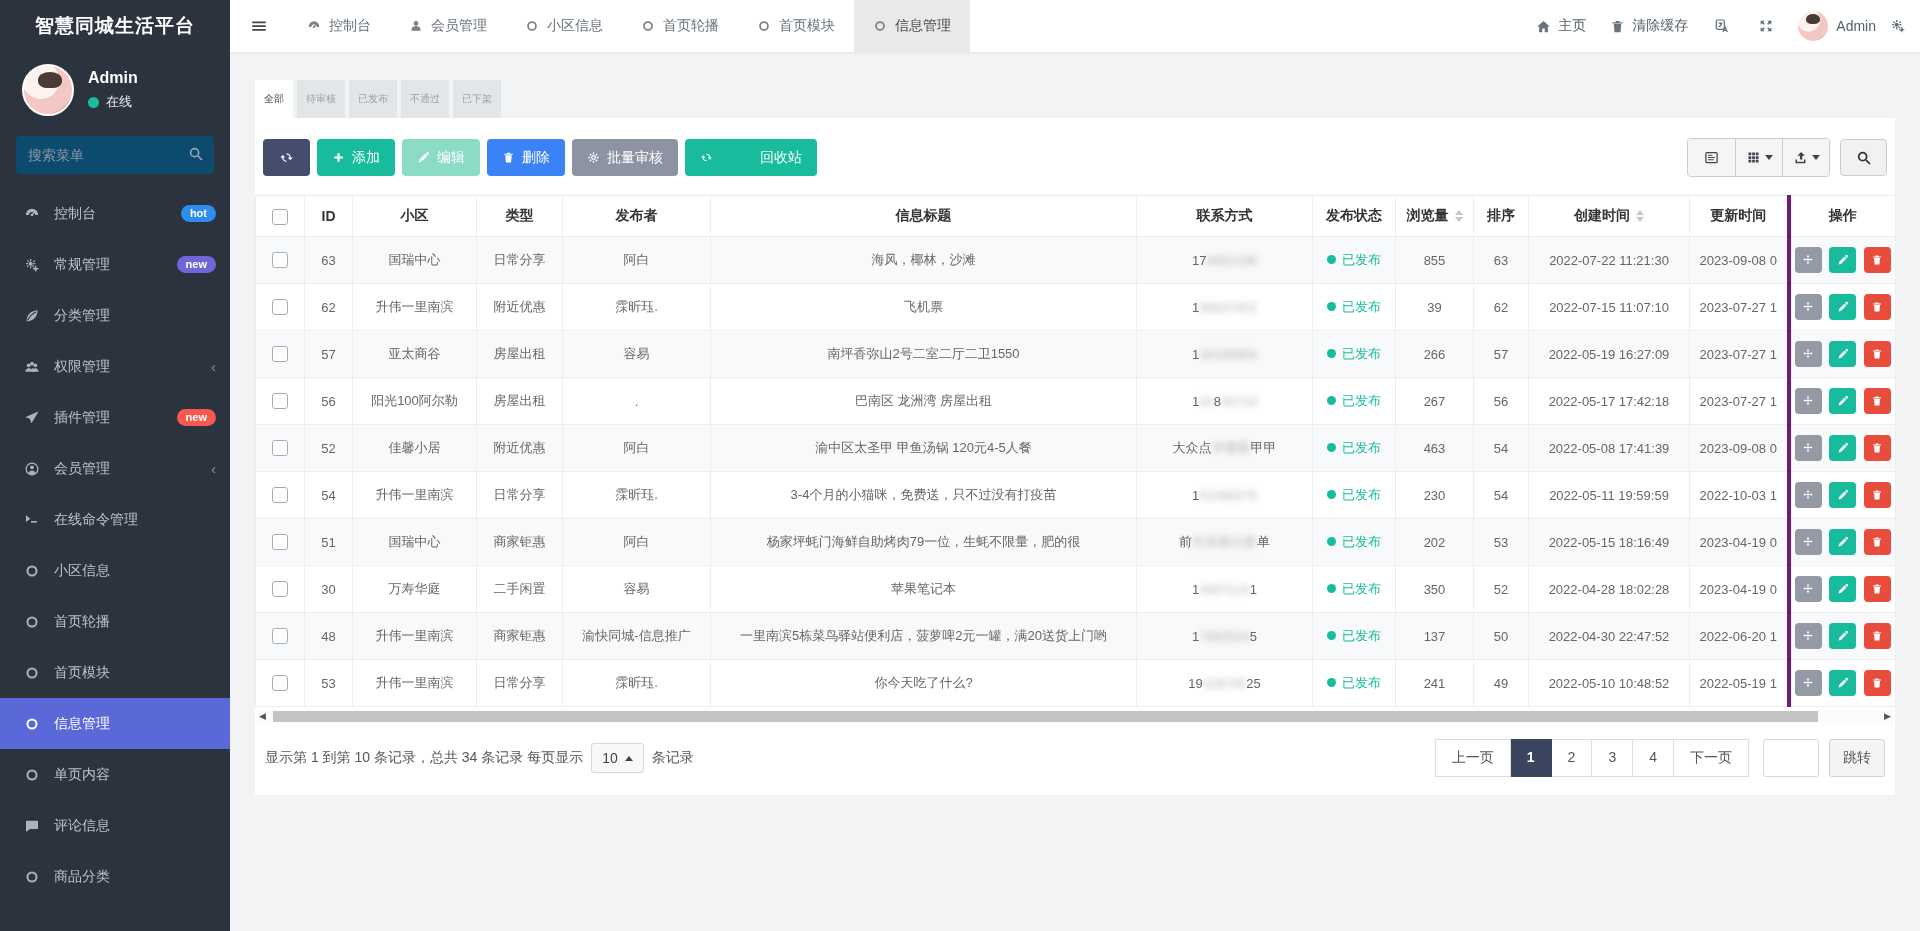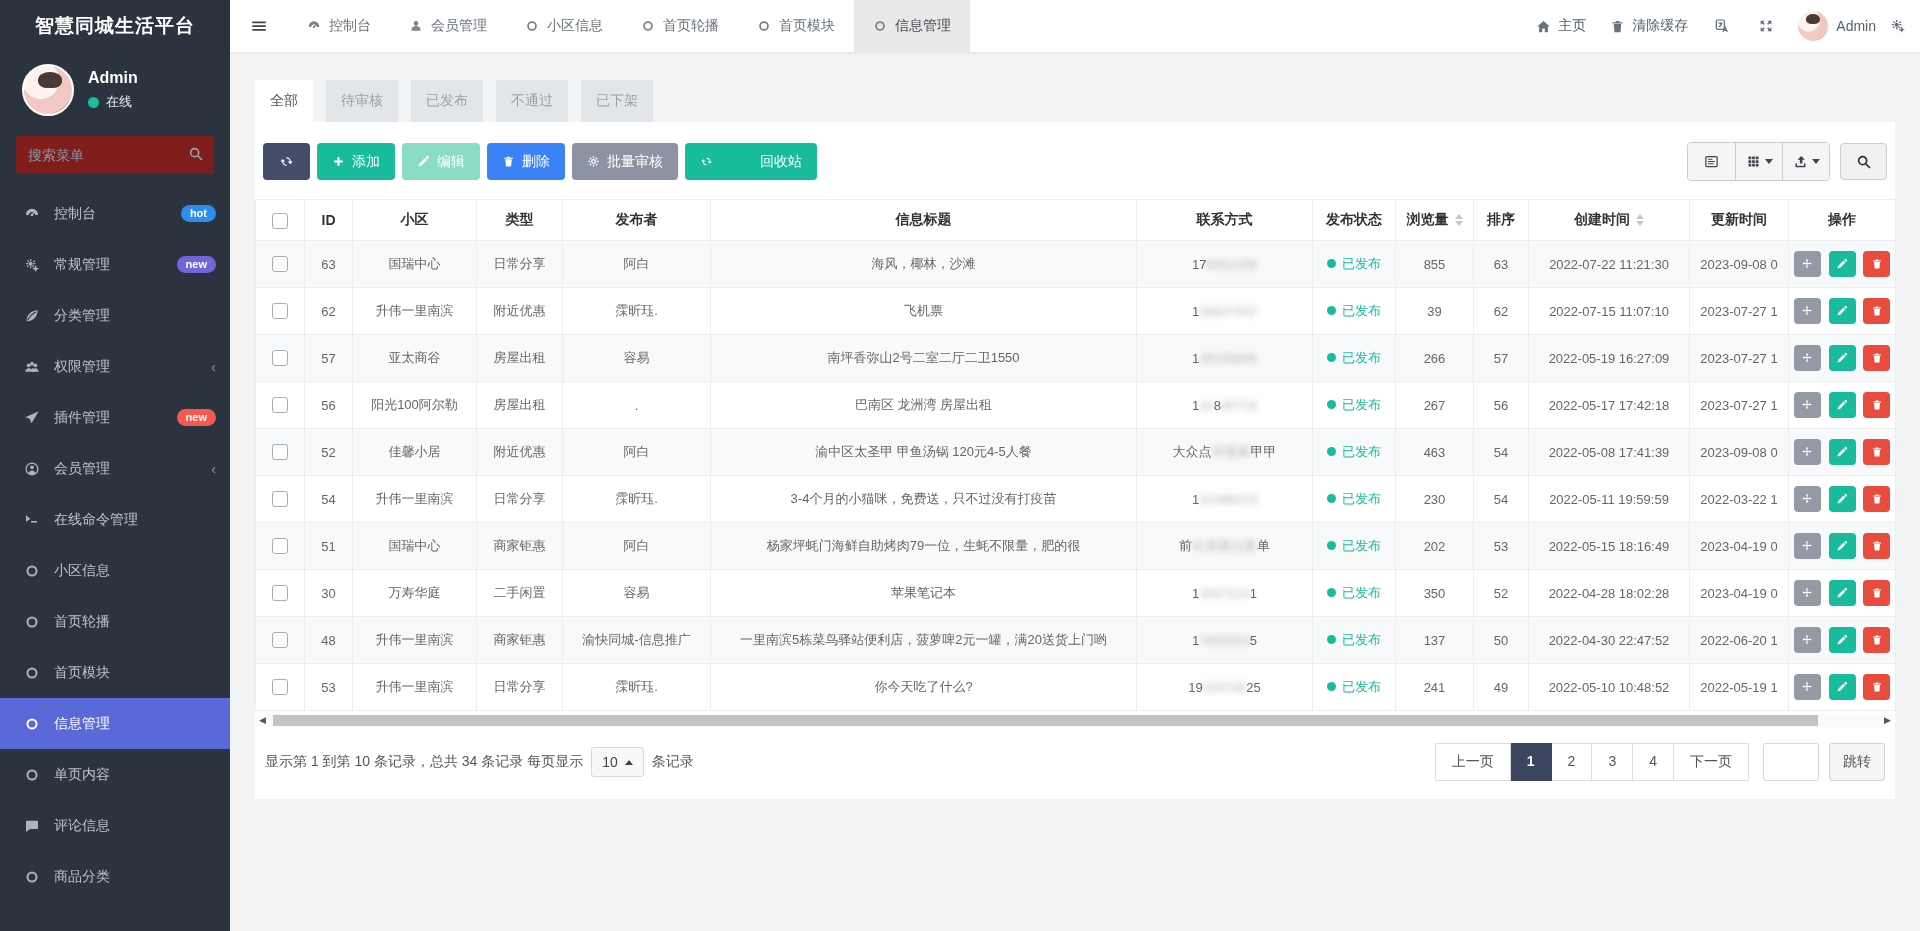--- a/index.html
+++ b/index.html
@@ -12,21 +12,21 @@
   .sidebar { position:fixed; left:0; top:0; width:230px; height:931px; background:#2b333e; z-index:30; }
   .logo { height:52px; display:flex; align-items:center; justify-content:center; color:#fff; font-size:19px; font-weight:bold; letter-spacing:1px; }
   .userbox { display:flex; align-items:center; padding:12px 18px 10px 22px; }
   .avatar-lg { width:52px; height:52px; border-radius:50%; background:radial-gradient(circle at 35% 30%, #fdf3ee 0 40%, #f3c7c4 41% 75%, #e7a8a8 76%); border:2px solid #fff; position:relative; overflow:hidden; }
   .avatar-lg:after { content:""; position:absolute; left:14px; top:6px; width:24px; height:16px; border-radius:50% 50% 40% 40%; background:#4a3a35; }
   .userbox .meta { margin-left:14px; }
   .userbox .name { color:#fff; font-weight:bold; font-size:16px; }
   .userbox .status { margin-top:6px; color:#e8edf2; font-size:13px; display:flex; align-items:center; }
   .dot-green { width:11px; height:11px; border-radius:50%; background:#1abc9c; display:inline-block; margin-right:7px; }
   .side-search { margin:10px 16px 14px; position:relative; }
-  .side-search input { width:100%; height:38px; background:#7f1d1d; border:none; border-radius:4px; color:#cfd6dd; font-size:14px; padding:0 34px 0 12px; outline:none; }
+  .side-search input { width:100%; height:38px; background:#0c4a6e; border:none; border-radius:4px; color:#cfd6dd; font-size:14px; padding:0 34px 0 12px; outline:none; }
   .side-search input::placeholder { color:#8b97a3; }
   .side-search .ic { position:absolute; right:10px; top:10px; color:#9aa5b1; font-size:16px; }
   .side-menu { margin-top:6px; }
   .side-item { height:51px; display:flex; align-items:center; padding:0 14px 0 22px; color:#b9c3cd; cursor:pointer; font-size:14px; }
   .side-item .ic { width:20px; font-size:16px; margin-right:12px; color:#aab4bf; }
   .side-item.active { background:#5a68d8; color:#fff; }
   .side-item.active .ic { color:#fff; }
   .badge { margin-left:auto; color:#fff; font-size:11px; font-weight:bold; padding:3px 9px; border-radius:10px; line-height:1; }
   .chev { margin-left:auto; color:#8a939f; font-size:15px; }
 
@@ -42,21 +42,21 @@
   .nav-link { display:flex; align-items:center; color:#55606a; padding:0 12px; cursor:pointer; font-size:14px; height:100%; }
   .nav-link .ic { margin-right:7px; font-size:15px; color:#6a737c; }
   .nav-iconbtn { padding:0 14px; color:#5f6b77; font-size:16px; display:flex; align-items:center; cursor:pointer; height:100%; }
   .avatar-sm { width:30px; height:30px; border-radius:50%; background:radial-gradient(circle at 35% 30%, #fdf3ee 0 40%, #f3c7c4 41% 75%, #e7a8a8 76%); position:relative; overflow:hidden; margin:0 8px 0 10px; }
   .avatar-sm:after { content:""; position:absolute; left:8px; top:3px; width:14px; height:10px; border-radius:50% 50% 40% 40%; background:#4a3a35; }
   .nav-user { display:flex; align-items:center; color:#55606a; cursor:pointer; height:100%; }
 
   
   .content { padding:28px 25px 0; }
   .filter-tabs { display:flex; }
-  .ftab { padding:12px 15px; background:#e3e6e9; color:#9aa1a9; margin-right:13px; cursor:pointer; font-size:14px; }
+  .ftab { padding:12px 9px; background:#e3e6e9; color:#9aa1a9; margin-right:4px; cursor:pointer; font-size:10px; }
   .ftab.active { background:#fff; color:#555; }
   .card { background:#fff; padding:0 0 14px; }
   .toolbar { display:flex; align-items:center; padding:20px 8px 18px; }
   .btn { height:37px; border:none; border-radius:4px; color:#fff; font-size:14px; padding:6px 15px; margin-right:7px; display:inline-flex; align-items:center; cursor:pointer; font-family:inherit; }
   .btn .ic { margin-right:7px; font-size:13px; }
   .btn-refresh { background:#454d6d; padding:0 16px; }
   .btn-refresh .ic { margin:0; font-size:15px; }
   .btn-add { background:#18bc9c; }
   .btn-edit { background:#8bdcc5; }
   .btn-del { background:#3b82f6; }
@@ -84,21 +84,21 @@
   .sorter .up { border-bottom:5px solid #c2c8cd; margin-bottom:2px; }
   .sorter .dn { border-top:5px solid #c2c8cd; }
   .st-pub { color:#18bc9c; }
   .st-pub .pd { width:9px; height:9px; border-radius:50%; background:#18bc9c; display:inline-block; margin-right:6px; }
   .blurseg { filter:blur(3px); opacity:.5; }
   .ops .abtn { width:27px; height:26px; border:none; border-radius:4px; color:#fff; font-size:12px; display:inline-flex; align-items:center; justify-content:center; margin:0 2px; cursor:pointer; }
   .abtn.mv { background:#949aa5; }
   .abtn.ed { background:#18bc9c; }
   .abtn.rm { background:#e74c3c; }
   td.updated, th.updated { text-overflow:clip; }
-  td.ops, th.ops { border-left:1px solid #701a75; }
+  td.ops, th.ops { border-left:4px solid #701a75; }
 
   
   .hscroll { height:13px; margin:3px 2px 0; position:relative; background:#fbfbfb; }
   .hscroll .thumb { position:absolute; top:1px; height:11px; left:16px; width:1545px; background:#c4c4c4; cursor:pointer; }
   .hscroll .arr { position:absolute; top:1px; font-size:9px; color:#555; line-height:11px; cursor:pointer; }
   .hscroll .arr.l { left:2px; }
   .hscroll .arr.r { right:2px; }
 
   
   .tfoot { display:flex; align-items:center; padding:16px 10px 4px; color:#555; }
@@ -724,21 +724,21 @@
     <td>54</td>
     <td>升伟一里南滨</td>
     <td>日常分享</td>
     <td>霂昕珏.</td>
     <td>3-4个月的小猫咪，免费送，只不过没有打疫苗</td>
     <td><span>1</span><span class="blurseg">52086379</span></td>
     <td class="st-pub"><span class="pd"></span>已发布</td>
     <td>230</td>
     <td>54</td>
     <td>2022-05-11 19:59:59</td>
-    <td class="updated">2022-03-22 1</td>
+    <td class="updated">2022-10-03 1</td>
     <td class="ops">
       <button class="abtn mv">
                   <span class="ic ">
                     <svg viewBox="0 0 24 24" fill="currentColor">
                       <path d="M12 2l3 3.2h-2v4.8h4.8V8l3.2 3-3.2 3v-2h-4.8v4.8h2L12 20l-3-3.2h2V12H6.2v2L3 11l3.2-3v2H11V5.2H9z"></path>
                     </svg>
                   </span>
                 </button>
       <button class="abtn ed">
                   <span class="ic ">

